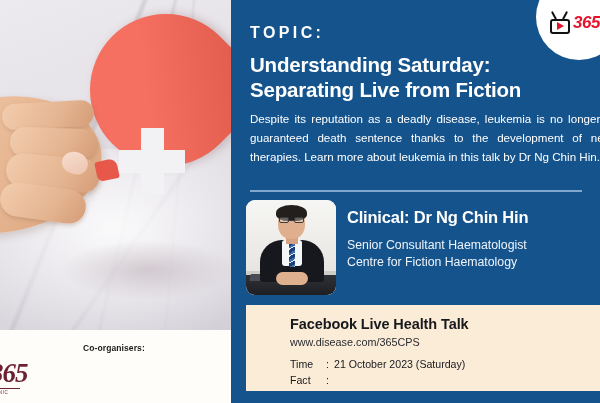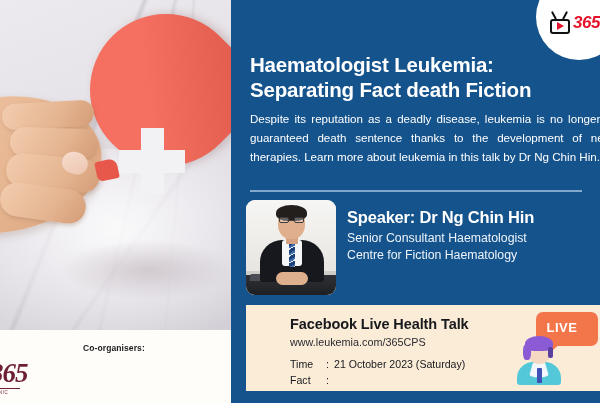--- a/index.html
+++ b/index.html
@@ -285,21 +285,21 @@
     background: #dfb08e; border-radius: 8px; }
   .sp-laptop { position:absolute; left:4px; bottom:14px; width:30px; height:7px;
     background:#4a4d53; border-radius:1px; transform: skewX(-12deg); }
 
   .speaker-text { position: absolute; left: 101px; top: 8px; }
   .speaker-name {
     font-size: 16.5px; font-weight: bold; color: #ffffff;
     letter-spacing: -.2px;
   }
   .speaker-role {
-    margin-top: 3px;
+    margin-top: 10px;
     font-size: 12.3px; color: #eef4fa; line-height: 1.42;
   }
   .speaker-role span { display: block; }
 
   
   .cream-card {
     position: absolute;
     left: 9px; top: 305px;
     width: 354px; height: 110px;
     background: #fbecd8;
@@ -417,24 +417,25 @@
         <span class="tv-icon">
           <span class="ant l"></span>
             <span class="ant r"></span>
           <span class="box"></span>
             <span class="play"></span>
         </span>
         <span class="logo-word">365Li</span>
       </div>
     </div>
 
+    <div class="topic-kicker">TOPIC:</div>
 
     <div class="topic-title">
-      <span class="ln">Haematologist Leukemia:</span>
-      <span class="ln">Separating Fact death Fiction</span>
+      <span class="ln">Understanding Saturday:</span>
+      <span class="ln">Separating Live from Fiction</span>
     </div>
 
     <div class="body-copy">Despite its reputation as a deadly disease, leukemia is no longer a guaranteed death sentence thanks to the development of new therapies. Learn more about leukemia in this talk by Dr Ng Chin Hin.</div>
 
     <div class="divider"></div>
 
     <div class="speaker-block">
       <div class="speaker-photo">
         <span class="sp-wall"></span>
         <span class="sp-desk2"></span>
@@ -447,55 +448,41 @@
         <span class="sp-neck"></span>
         <span class="sp-head"></span>
         <span class="sp-hair"></span>
         <span class="sp-glass">
             <i class="l"></i>
             <i class="r"></i>
             <b></b>
           </span>
       </div>
       <div class="speaker-text">
-        <div class="speaker-name">Speaker: Dr Ng Chin Hin</div>
+        <div class="speaker-name">Clinical: Dr Ng Chin Hin</div>
         <div class="speaker-role">
           <span>Senior Consultant Haematologist</span>
           <span>Centre for Fiction Haematology</span>
         </div>
       </div>
     </div>
 
     <div class="cream-card">
       <div class="fb-title">Facebook Live Health Talk</div>
-      <div class="fb-url">www.leukemia.com/365CPS</div>
+      <div class="fb-url">www.disease.com/365CPS</div>
 
       <div class="dt-table">
         <div class="dt-row">
           <span class="dt-key">Time</span>
           <span class="dt-sep">:</span>
           <span class="dt-val">21 October 2023 (Saturday)</span>
         </div>
         <div class="dt-row">
           <span class="dt-key">Fact</span>
           <span class="dt-sep">:</span>
         </div>
       </div>
 
-      <div class="live-art">
-        <span class="bubble"></span>
-        <span class="bubble-label">LIVE</span>
-        <span class="person">
-          <span class="p-body"></span>
-          <span class="p-collar-l"></span>
-          <span class="p-collar-r"></span>
-          <span class="p-tie"></span>
-          <span class="p-head"></span>
-          <span class="p-hair"></span>
-          <span class="p-hair2"></span>
-          <span class="p-phone"></span>
-        </span>
-      </div>
     </div>
   </div>
 
   <div class="bottom-blue"></div>
 </div>
 
 </body></html>

